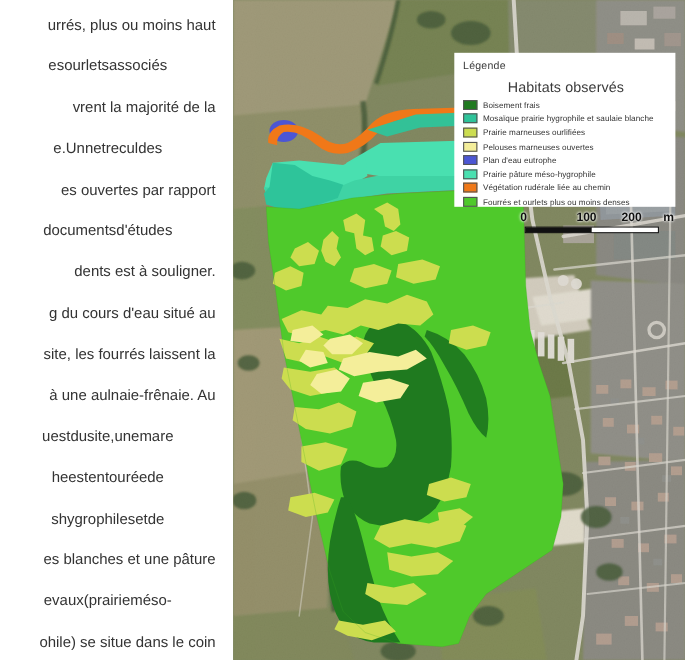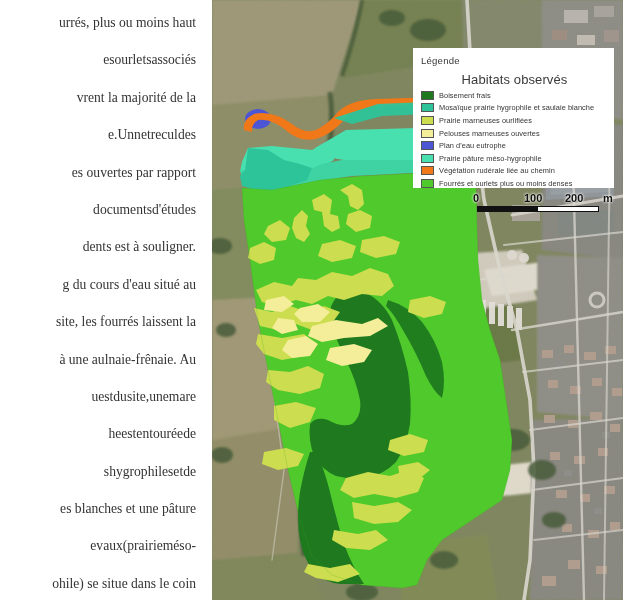--- a/index.html
+++ b/index.html
@@ -12,31 +12,31 @@
   #root { position:relative; width:623px; height:600px; background:#fff; }
 
   
   #text-col {
     position:absolute; left:0; top:0;
     width:206px; height:600px;
     background:#ffffff;
     padding:4px 8px 0 0;
   }
   .line {
-    font-family:Liberation Serif, serif;
+    font-family:Liberation Sans, sans-serif;
     font-size:13.6px;
     color:#333;
     height:37.4px;
     line-height:37.4px;
     overflow:hidden;
     white-space:nowrap;
     text-align:right;
     padding-right:2px;
   }
-  .line.just { display:flex; justify-content:flex-end; }
+  .line.just { display:flex; justify-content:center; }
   .line.just > span { display:inline-block; }
 
   
   #map {
     position:absolute; left:212px; top:0;
     width:411px; height:600px;
     overflow:hidden;
     background:#6e7a52;
   }
   #aerial { position:absolute; inset:0; }

